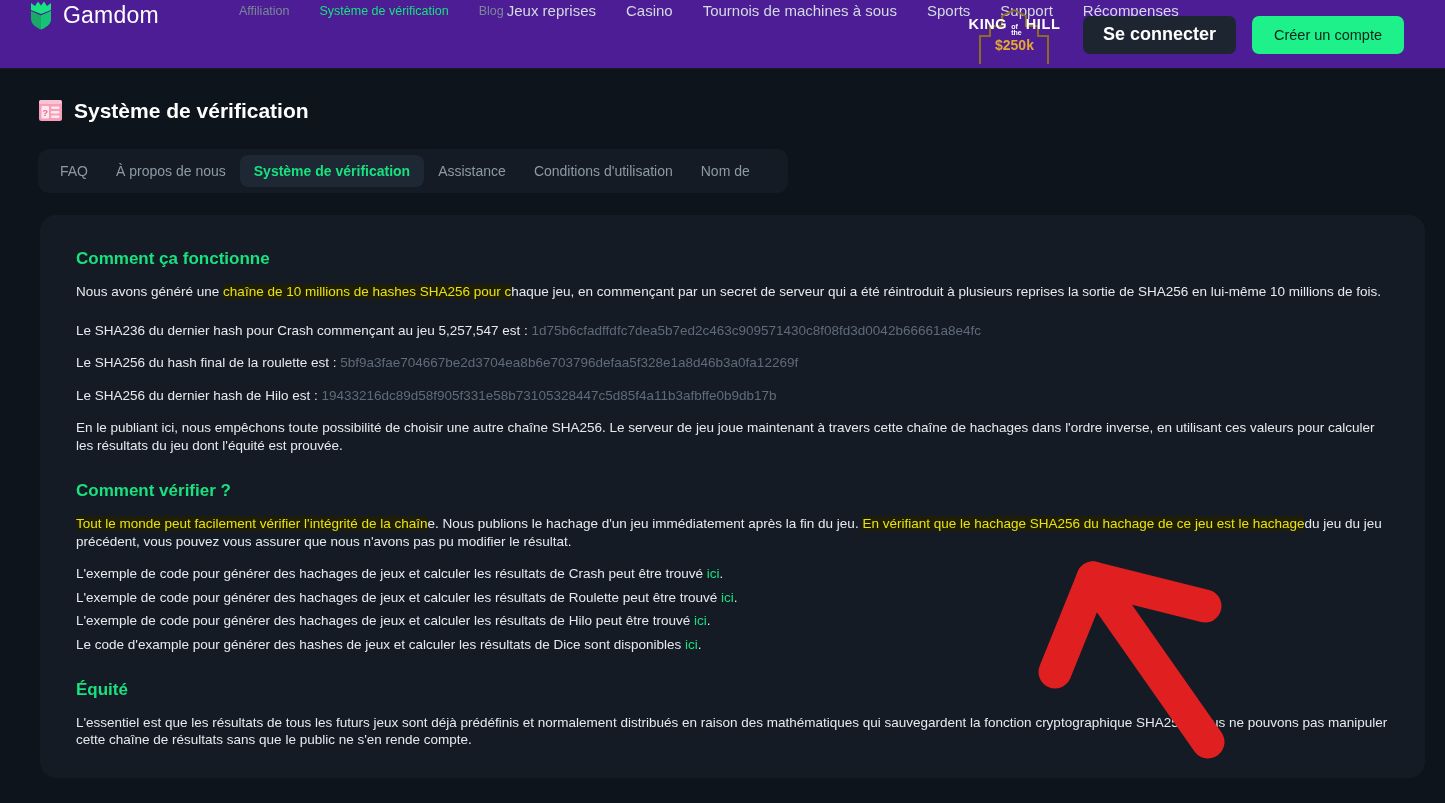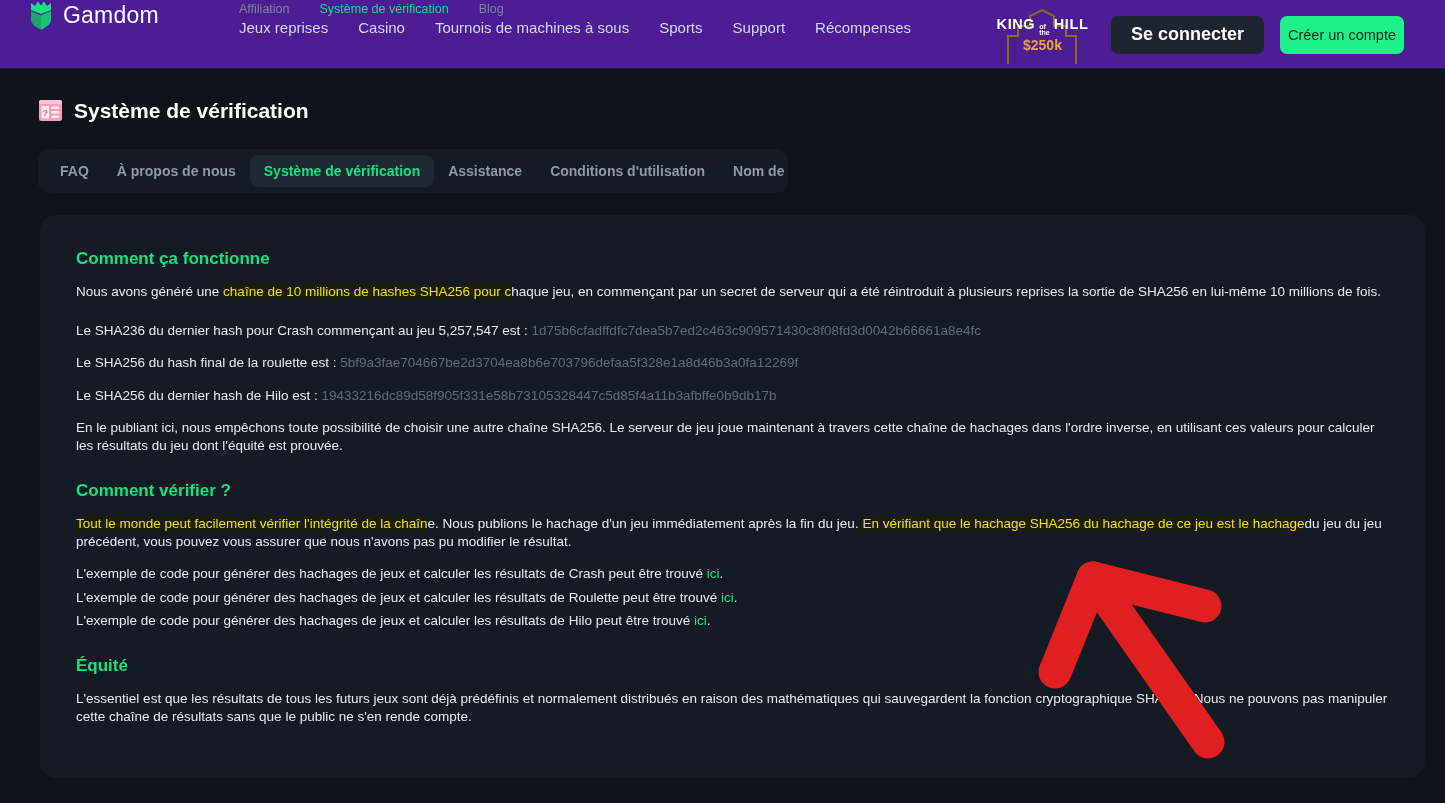--- a/index.html
+++ b/index.html
@@ -14,46 +14,46 @@
     position: relative;
     height: 69px;
     background: #4c1d95;
     display: flex; align-items: flex-start;
     border-bottom: 1px solid #151c25;
     gap: 26px;
   }
   .brand { display: flex; align-items: center; gap: 9px; margin-left: 28px; width: 185px; }
   .brand-mark { width: 26px; height: 30px; display: block; }
   .brand-text { color: #fff; font-size: 23px; font-weight: 500; letter-spacing: .2px; }
-  .nav-wrap { display: flex; flex-direction: column; gap: 3px; padding-top: 2px; }
+  .nav-wrap { display: flex; flex-direction: row; gap: 3px; padding-top: 2px; }
   .nav-top { display: flex; align-items: center; gap: 30px; padding-left: 0px; }
   .nav-top a { font-size: 12.5px; color: #7d8896; text-decoration: none; }
   .nav-top a.active { color: #18e17f; }
   .nav-main { display: flex; align-items: center; gap: 30px; }
   .nav-main a { font-size: 15px; color: #d3dae3; text-decoration: none; font-weight: 500; }
 
   .header-right { position: absolute; right: 41px; top: 0; height: 69px; display: flex; align-items: center; gap: 16px; }
   .koth { position: relative; width: 105px; height: 58px; display: flex; flex-direction: column; align-items: center; justify-content: center; }
   .koth-sky { position: absolute; inset: 0; overflow: hidden; }
   .koth-line { position: relative; display: flex; align-items: baseline; gap: 4px; z-index: 2; }
   .koth-king, .koth-hill { color: #ffffff; font-size: 14.5px; font-weight: 700; letter-spacing: .6px; }
   .koth-of { display: flex; flex-direction: column; line-height: .82; color: #fff; font-size: 7px; font-weight: 700; }
   .koth-amt { position: relative; z-index: 2; color: #e8a830; font-size: 14px; font-weight: 700; margin-top: 1px; }
   .btn { border: none; cursor: pointer; font-family: inherit; }
   .btn-login { background: #1d2531; color: #fff; font-size: 18px; font-weight: 700; padding: 0 20px; height: 38px; border-radius: 7px; }
-  .btn-signup { background: #1ef08a; color: #06261a; font-size: 14.5px; font-weight: 500; padding: 0 8px; height: 38px; border-radius: 7px; }
+  .btn-signup { background: #1ef08a; color: #06261a; font-size: 14.5px; font-weight: 500; padding: 0 22px; height: 38px; border-radius: 7px; }
 
   
   .page-title { display: flex; align-items: center; gap: 11px; margin: 29px 0 0 38px; }
   .pt-icon { width: 25px; height: 25px; border-radius: 3px; display: block; }
   .pt-text { color: #fff; font-size: 21px; font-weight: 700; }
 
   
   .tabs { margin: 26px 0 0 38px; background: #141b24; border-radius: 11px; display: inline-flex; align-items: center; padding: 7px 8px; height: 44px; width: 750px; overflow: hidden; }
-  .tab { font-size: 14px; color: #8e99a6; padding: 8px 14px; border-radius: 8px; white-space: nowrap; cursor: pointer; font-weight: 700; }
+  .tab { font-size: 14px; color: #8e99a6; padding: 8px 14px; border-radius: 8px; white-space: nowrap; cursor: pointer; font-weight: 400; }
   .tab.active { background: #1e2734; color: #18e17f; font-weight: 700; }
 
   
   .card { margin: 22px 20px 0 40px; background: #141b24; border-radius: 16px; height: 563px; padding: 34px 0 0 0; position: relative; }
   .inner { padding: 0 36px 0 36px; }
   h2.sec { color: #18e17f; font-size: 17px; font-weight: 700; margin-bottom: 14px; }
   h2.sec.second { margin-top: 27px; }
   h2.sec.third { margin-top: 26px; }
   p.body { color: #e6eaef; font-size: 13.5px; line-height: 1.30; margin-bottom: 21px; }
   p.tight { margin-bottom: 15px; }
@@ -160,20 +160,21 @@
     <h2 class="sec second">Comment vérifier ?</h2>
 
     <p class="body tight"><span class="hl">Tout le monde peut facilement vérifier l'intégrité de la chaîn</span><span>e. Nous publions le hachage d'un jeu immédiatement après la fin du jeu. </span><span class="hl">En vérifiant que le hachage SHA256 du hachage de ce jeu est le hachage</span><span>du jeu du jeu précédent, vous pouvez vous assurer que nous n'avons pas pu modifier le résultat.</span></p>
 
     <p class="body lines"><span>L'exemple de code pour générer des hachages de jeux et calculer les résultats de Crash peut être trouvé </span><a class="lnk">ici</a><span>.</span></p>
 
     <p class="body lines"><span>L'exemple de code pour générer des hachages de jeux et calculer les résultats de Roulette peut être trouvé </span><a class="lnk">ici</a><span>.</span></p>
 
     <p class="body lines"><span>L'exemple de code pour générer des hachages de jeux et calculer les résultats de Hilo peut être trouvé </span><a class="lnk">ici</a><span>.</span></p>
 
+    <p class="body lines"><span>Le code d'example pour générer des hashes de jeux et calculer les résultats de Dice sont disponibles </span><a class="lnk">ici</a><span>.</span></p>
 
     <h2 class="sec third">Équité</h2>
 
     <p class="body">L'essentiel est que les résultats de tous les futurs jeux sont déjà prédéfinis et normalement distribués en raison des mathématiques qui sauvegardent la fonction cryptographique SHA256. Nous ne pouvons pas manipuler cette chaîne de résultats sans que le public ne s'en rende compte.</p>
   </div>
 </div>
 
 
 <svg class="arrow" viewBox="0 0 1445 803">
   <g fill="none" stroke="#e02020" stroke-width="33" stroke-linecap="round" stroke-linejoin="round">

